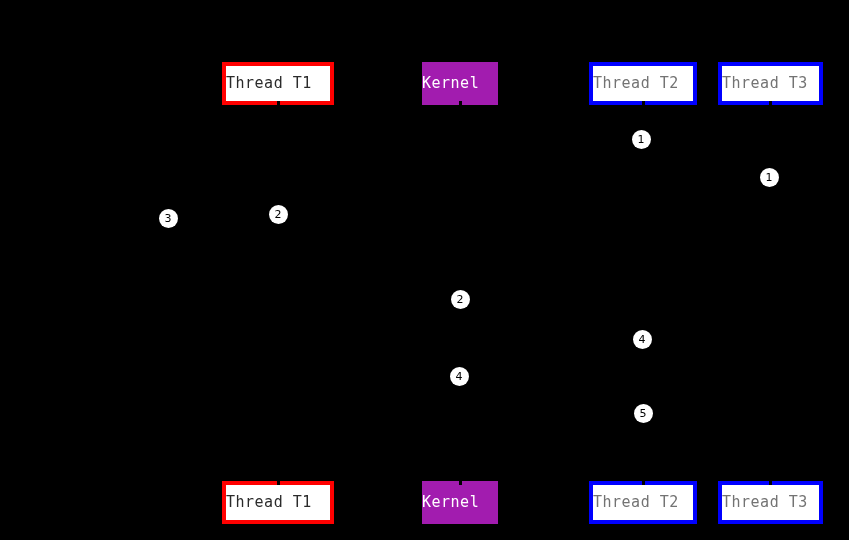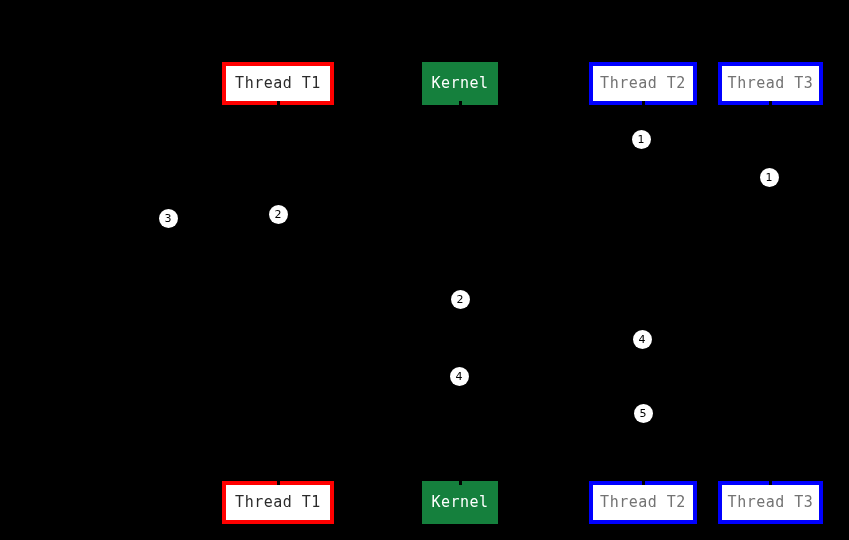--- a/index.html
+++ b/index.html
@@ -16,39 +16,38 @@
     overflow: hidden;
     font-family: "DejaVu Sans Mono", "Liberation Mono", monospace;
   }
 
   
   .participant {
     position: absolute;
     box-sizing: border-box;
     display: flex;
     align-items: center;
-    justify-content: center;
     font-family: "DejaVu Sans Mono", "Liberation Mono", monospace;
     font-size: 15px;
     letter-spacing: 0.5px;
     white-space: nowrap;
     line-height: 1;
   }
   .participant.thread-t1 {
     background: #ffffff;
     border: 4px solid #ff0000;
     color: #2b2b2b;
   }
   .participant.thread-tn {
     background: #ffffff;
     border: 4px solid #0000ff;
     color: #737373;
   }
   .participant.kernel {
-    background: #15803d;
+    background: #a21caf;
     border: 0 solid #0000ff;
     color: #ffffff;
   }
 
   
   .lifeline {
     position: absolute;
     width: 1px;
     background: #000000;
   }

